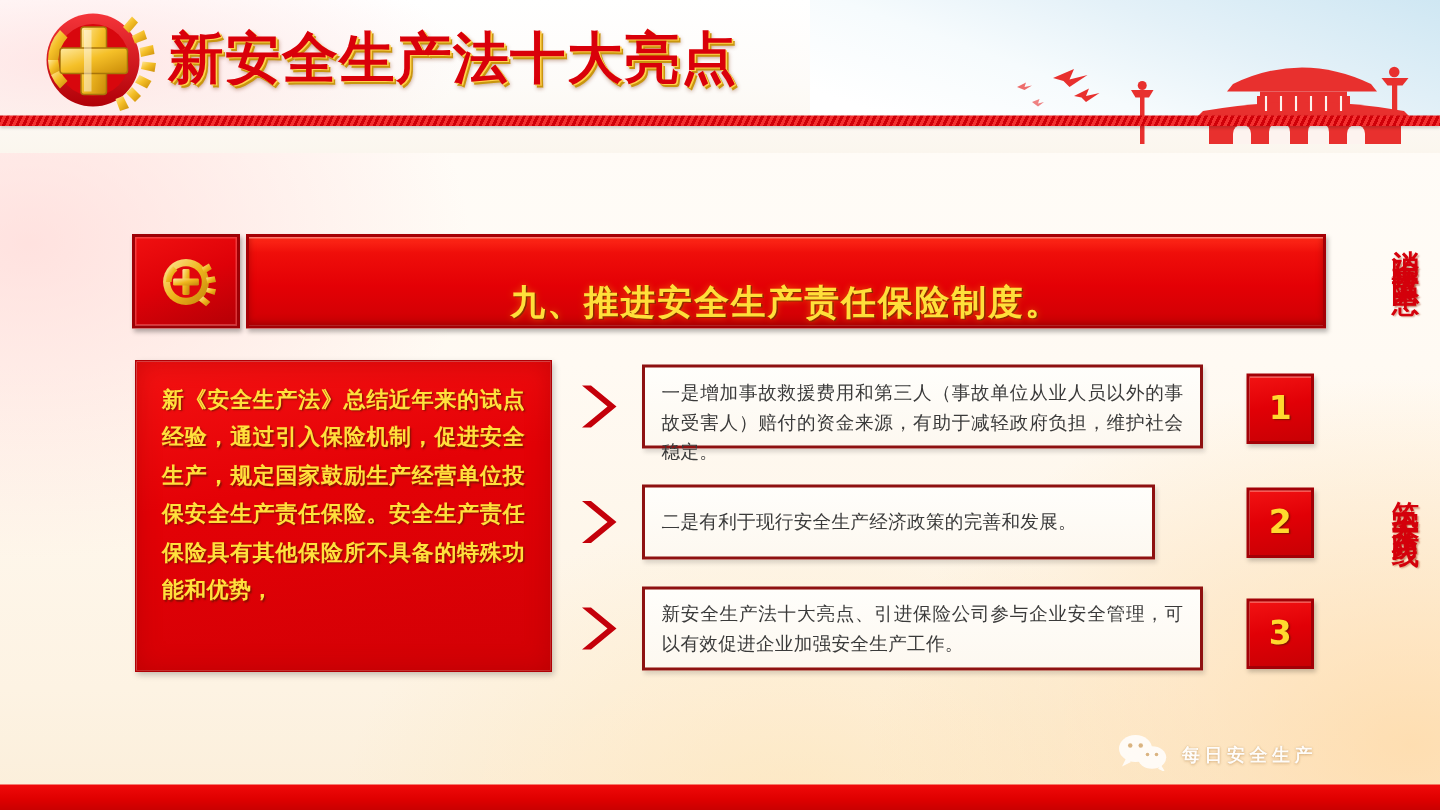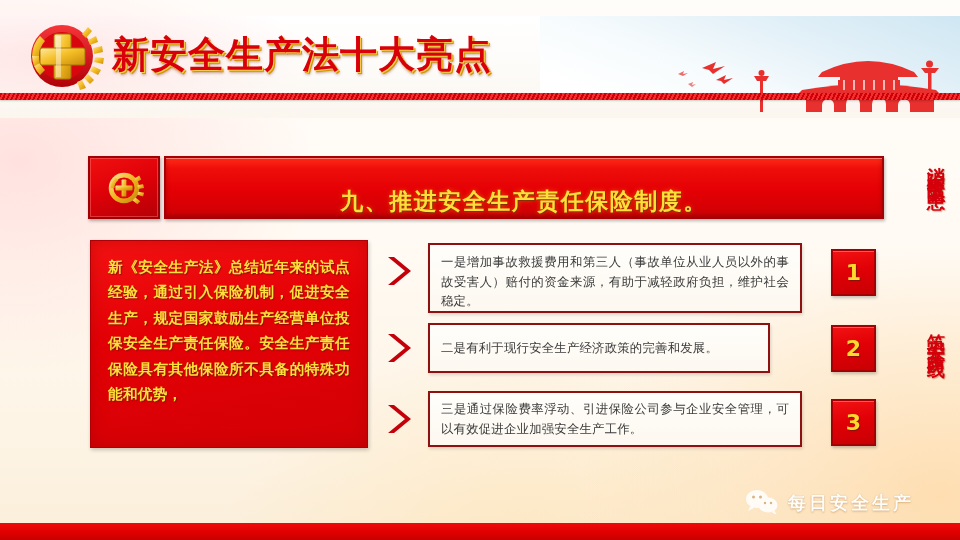--- a/index.html
+++ b/index.html
@@ -12,21 +12,21 @@
     position:relative;width:960px;height:540px;overflow:hidden;
     background:
       radial-gradient(ellipse 420px 300px at 2% 30%, rgba(255,205,205,.55) 0%, rgba(255,225,225,0) 70%),
       radial-gradient(ellipse 500px 340px at 98% 92%, rgba(255,214,158,.70) 0%, rgba(255,235,200,0) 72%),
       radial-gradient(ellipse 400px 260px at 55% 100%, rgba(255,226,176,.55) 0%, rgba(255,240,215,0) 75%),
       linear-gradient(180deg,#fffdfa 0%,#fffaf3 45%,#fdf3e3 85%,#fbeed9 100%);
   }
 
   
   .header{
-    position:absolute;left:0;top:16px;width:960px;height:102px;
+    position:absolute;left:0;top:0;width:960px;height:102px;
     background:
       linear-gradient(180deg,#ffffff 0%,#fdfbf8 55%,#fbf6ee 100%);
     overflow:hidden;
   }
   .hdr-sky{
     position:absolute;right:0;top:0;width:420px;height:83px;
     background:linear-gradient(200deg,#cfe7f3 0%,#e4f1f8 35%,#f6fbfd 62%,#ffffff 90%);
   }
   .hdr-glow{
     position:absolute;left:0;top:0;width:640px;height:83px;
@@ -101,21 +101,21 @@
     background:linear-gradient(180deg,#fffefb 0%,#fdf8f0 100%);
     border:2px solid #8e1111;
     box-sizing:border-box;
     box-shadow:1px 2px 3px rgba(0,0,0,.14);
     padding:7px 11px;
   }
   .wbox p{
     margin:0;font-size:12.4px;line-height:19.6px;color:#3a3a3a;
     letter-spacing:.2px;text-align:justify;
   }
-  #wbox1{top:243px;width:374px;height:70px;}
+  #wbox1{top:243px;width:374px;height:56px;}
   #wbox2{top:323px;width:342px;height:50px;display:flex;align-items:center;}
   #wbox3{top:391px;width:374px;height:56px;display:flex;align-items:center;}
 
   
   .numbadge{
     position:absolute;left:831px;width:45px;height:47px;
     background:linear-gradient(170deg,#f21313 0%,#e10006 45%,#c80004 100%);
     border:2px solid #a30006;
     box-shadow:inset 0 1px 0 rgba(255,150,140,.55), 1px 2px 3px rgba(0,0,0,.22);
     box-sizing:border-box;
@@ -137,21 +137,21 @@
   }
   #vcol1{right:12px;top:152px;}
   #vcol2{right:12px;top:320px;}
 
   
   .watermark{
     position:absolute;left:745px;top:488px;
     display:flex;align-items:center;gap:9px;opacity:.92;
   }
   .watermark .wm-text{
-    font-size:18px;font-weight:bold;color:#ffffff;letter-spacing:3px;
+    font-size:12px;font-weight:bold;color:#ffffff;letter-spacing:3px;
     text-shadow:0 1px 2px rgba(190,140,80,.55), 0 0 1px rgba(200,160,110,.8);
   }
 </style>
 </head>
 <body>
 
 <div class="slide">
 
   <div class="header">
     <div class="hdr-sky"></div>
@@ -299,21 +299,21 @@
     </svg>
   </div>
 
   <div class="wbox" id="wbox1">
     <p>一是增加事故救援费用和第三人（事故单位从业人员以外的事故受害人）赔付的资金来源，有助于减轻政府负担，维护社会稳定。</p>
   </div>
   <div class="wbox" id="wbox2">
     <p>二是有利于现行安全生产经济政策的完善和发展。</p>
   </div>
   <div class="wbox" id="wbox3">
-    <p>三是通过保险费率浮动、引进保险公司参与企业安全管理，可以有效促进企业加强安全生产工作。</p>
+    <p>新安全生产法十大亮点、引进保险公司参与企业安全管理，可以有效促进企业加强安全生产工作。</p>
   </div>
 
   <div class="numbadge" id="num1">
     <span>1</span>
   </div>
   <div class="numbadge" id="num2">
     <span>2</span>
   </div>
   <div class="numbadge" id="num3">
     <span>3</span>

